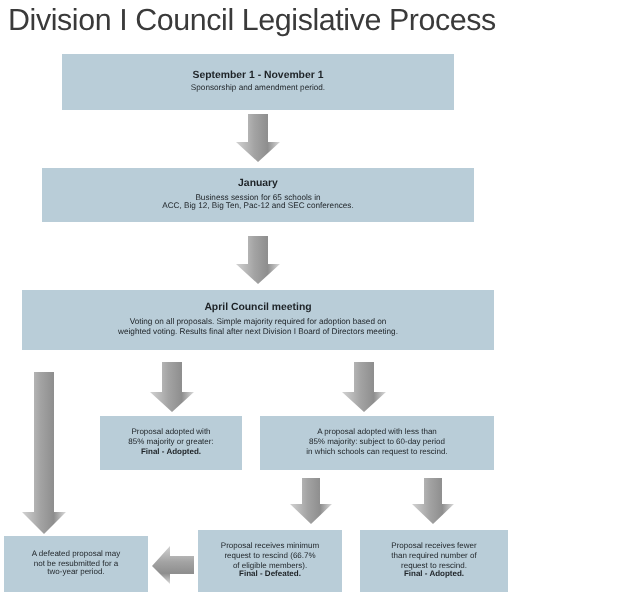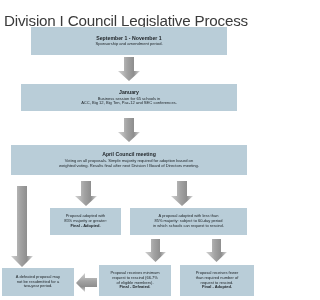--- a/index.html
+++ b/index.html
@@ -20,21 +20,21 @@
     left: 0; top: 0;
     width: 257px;
     height: 300px;
     background: #ffffff;
   }
 
   
   .title {
     position: absolute;
     left: 4px;
-    top: 12px;
+    top: 2px;
     width: 250px;
     font-size: 15.2px;
     letter-spacing: -0.2px;
     color: #3a3a3a;
     white-space: nowrap;
     font-weight: 400;
   }
 
   
   .box {

